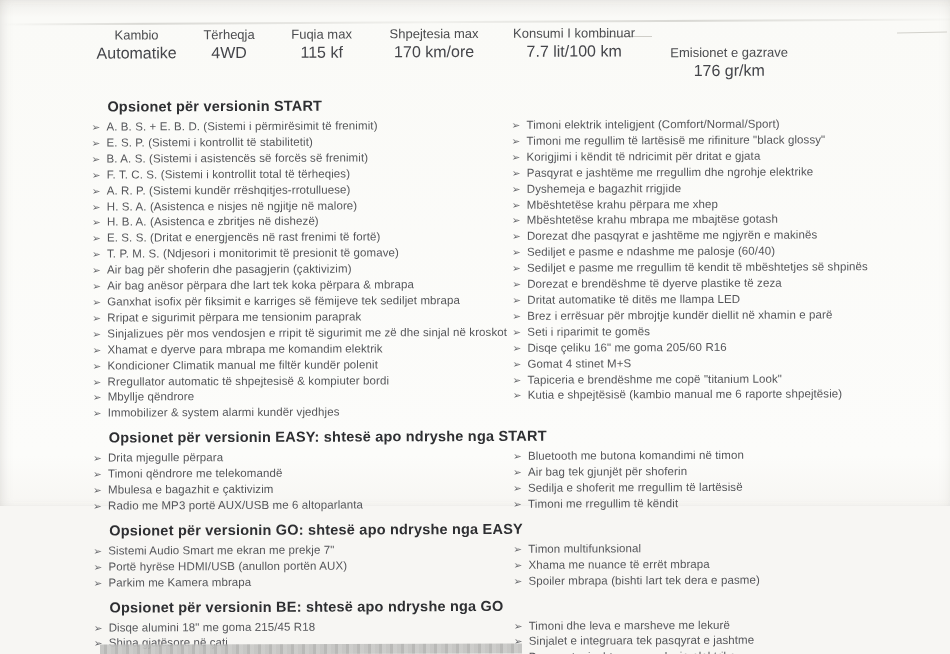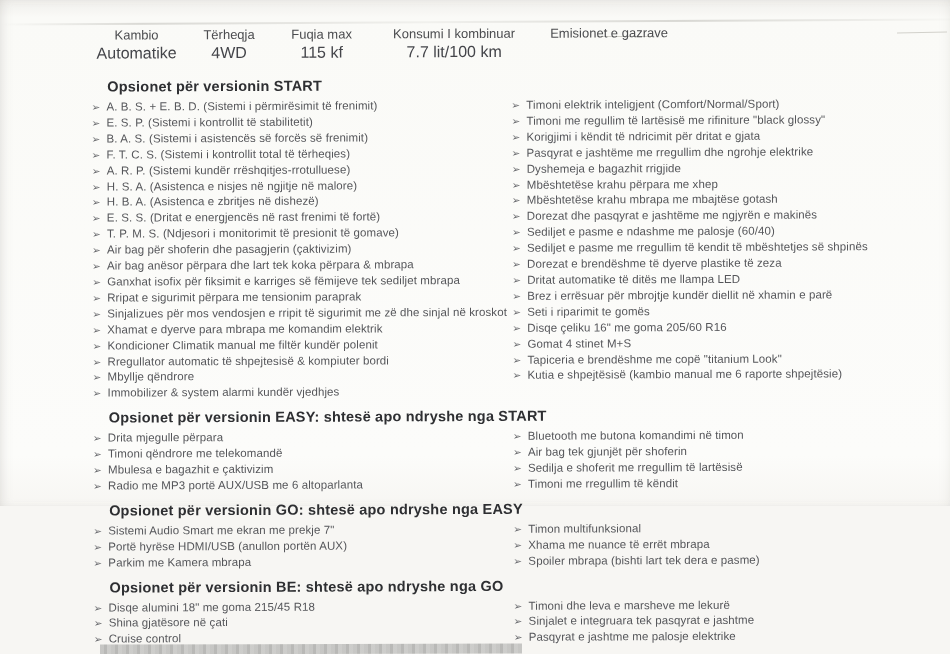--- a/index.html
+++ b/index.html
@@ -30,21 +30,21 @@
     background:repeating-linear-gradient(90deg,#c1c1bf 0 4px,#b2b2b0 4px 7px,#c8c8c6 7px 11px);
     opacity:.9; transform:rotate(-0.15deg);
   }
 
   
   .spec-header { display:flex; padding:25px 0 0 85px; }
   .spec-col { text-align:center; }
   .spec-col.c1 { width:105px; } .spec-col.c2 { width:80px; }
   .spec-col.c3 { width:110px; } .spec-col.c4 { width:105px; }
   .spec-col.c5 { width:120px; } .spec-col.c6 { width:160px; }
-  .spec-col.c7 { width:150px; }
+  .spec-col.c7 { width:150px;margin-top:20px; }
   .spec-label { font-size:13px; line-height:18px; color:#4b4c4f; }
   .spec-value { font-size:16px; line-height:18px; color:#44454a; }
 
   
   .section-title {
     font-size:14.5px; font-weight:bold; color:#2e2f32;
     line-height:19px; margin:0; padding-left:108px;
     letter-spacing:.2px;
   }
   .s-start .section-title { margin-top:15px; margin-bottom:3px; }
@@ -81,26 +81,31 @@
         <div class="spec-value">Automatike</div>
       </div>
       <div class="spec-col c2">
         <div class="spec-label">Tërheqja</div>
         <div class="spec-value">4WD</div>
       </div>
       <div class="spec-col c4">
         <div class="spec-label">Fuqia max</div>
         <div class="spec-value">115 kf</div>
       </div>
+      <div class="spec-col c5">
+        <div class="spec-label">Shpejtesia max</div>
+        <div class="spec-value">170 km/ore</div>
+      </div>
       <div class="spec-col c6">
         <div class="spec-label">Konsumi I kombinuar</div>
         <div class="spec-value">7.7 lit/100 km</div>
       </div>
       <div class="spec-col c7">
         <div class="spec-label">Emisionet e gazrave</div>
+        <div class="spec-value">176 gr/km</div>
       </div>
     </div>
 
     <section class="s-start">
       <h2 class="section-title">Opsionet për versionin START</h2>
       <div class="cols">
         <ul class="options col-left">
             <li><span class="bullet">➢</span><span class="txt">A. B. S. + E. B. D. (Sistemi i përmirësimit të frenimit)</span></li>
             <li><span class="bullet">➢</span><span class="txt">E. S. P. (Sistemi i kontrollit të stabilitetit)</span></li>
             <li><span class="bullet">➢</span><span class="txt">B. A. S. (Sistemi i asistencës së forcës së frenimit)</span></li>

